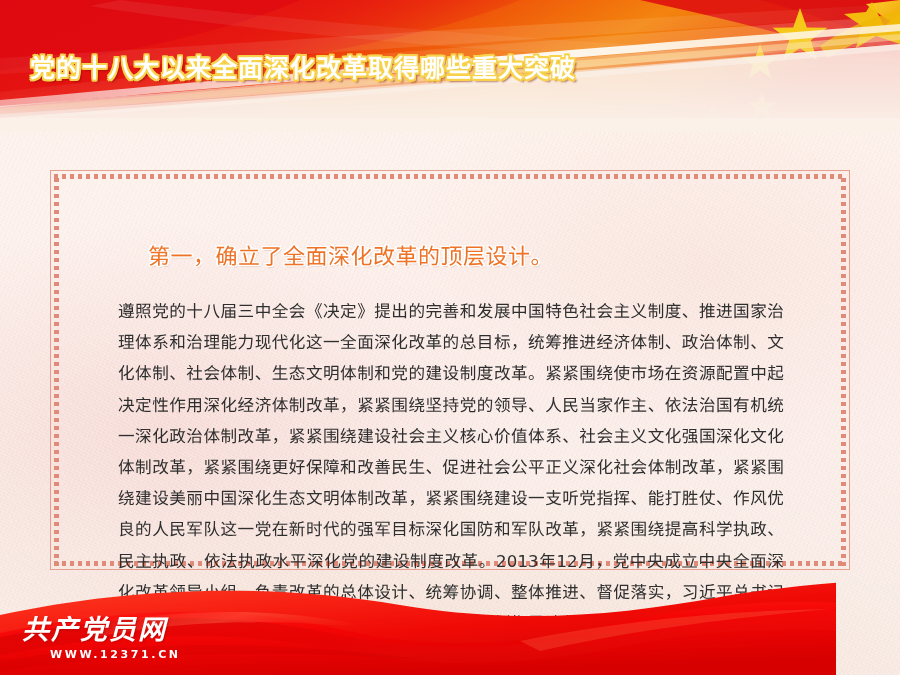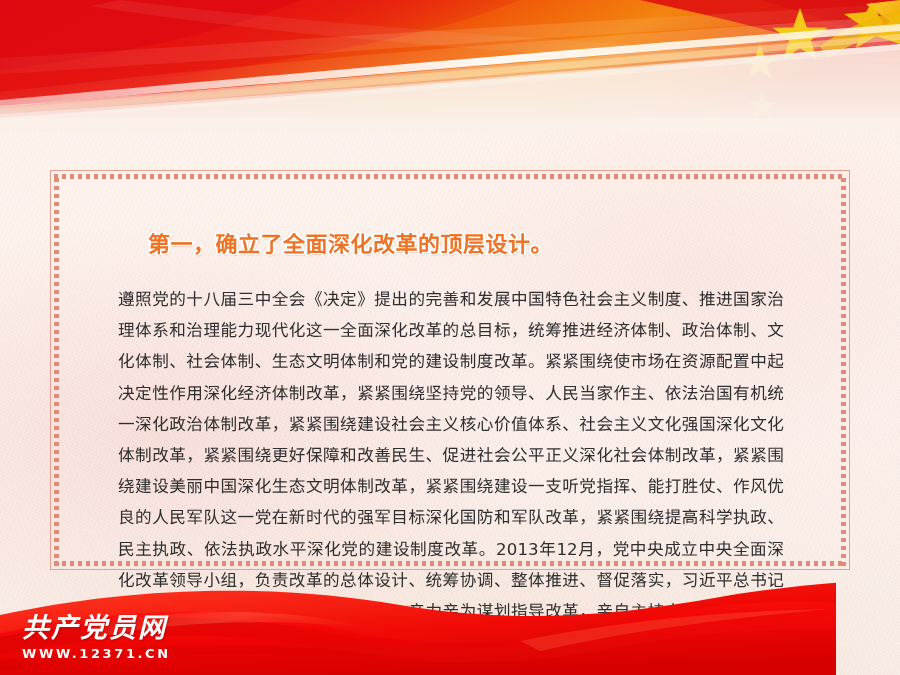--- a/index.html
+++ b/index.html
@@ -122,24 +122,24 @@
   .panel-body {
     position: relative;
     z-index: 2;
     padding: 26px 30px 0 32px;
     box-sizing: border-box;
     height: 100%;
   }
 
   .section-heading {
     font-size: 22px;
-    font-weight: bold;
+    font-weight: normal;
     color: #ee7326;
     letter-spacing: 0.5px;
-    margin: 0 0 26px 30px;
+    margin: 12px 0 26px 30px;
     white-space: nowrap;
     text-shadow:
       -1.4px -1.4px 0 #ffffff,  1.4px -1.4px 0 #ffffff,
       -1.4px  1.4px 0 #ffffff,  1.4px  1.4px 0 #ffffff,
       -1.4px  0    0 #ffffff,   1.4px  0    0 #ffffff,
        0    -1.4px 0 #ffffff,   0     1.4px 0 #ffffff,
        1.5px 1.8px 1px rgba(150,80,40,0.20);
   }
 
   .body-text {
@@ -179,26 +179,27 @@
     color: #ffffff;
     letter-spacing: 2px;
     line-height: 1;
     font-family: "DejaVu Serif", "Liberation Serif", serif;
     font-style: italic;
     text-shadow: 1px 1px 2px rgba(150,0,0,0.45);
     white-space: nowrap;
   }
   .logo-url {
     margin-top: 5px;
-    font-size: 13px;
+    font-size: 11px;
     font-weight: bold;
     color: #ffffff;
     letter-spacing: 2.6px;
     font-family: "DejaVu Sans", "Liberation Sans", sans-serif;
     white-space: nowrap;
+    margin-left: 28px;
   }
 </style>
 </head>
 <body>
 
 <div id="page">
 
   <div class="banner">
     <svg width="900" height="132" viewBox="0 0 900 132" xmlns="http://www.w3.org/2000/svg">
       <defs>
@@ -271,20 +272,21 @@
       </g>
 
       <path d="M0,100 C260,76 560,50 900,24 L900,31 C560,58 260,84 0,107 Z" fill="url(#gRibbonW)"></path>
       <path d="M0,108 C250,88 560,62 900,34 L900,40 C560,70 250,96 0,114 Z" fill="url(#gRibbonG)" opacity="0.75"></path>
       <path d="M0,114 C240,98 540,74 900,44 L900,50 C540,82 240,106 0,120 Z" fill="#ffffff" opacity="0.55"></path>
 
       <path d="M0,106 C250,86 560,60 900,30 L900,132 L0,132 Z" fill="url(#gFade)"></path>
       <path d="M0,118 C250,100 560,74 900,44 L900,132 L0,132 Z" fill="#faf1e9" opacity="0.85"></path>
     </svg>
 
+    <div class="banner-title">党的十八大以来全面深化改革取得哪些重大突破</div>
   </div>
 
   <div class="panel">
     <div class="panel-inner">
       <span class="tick-band tick-top"></span>
       <span class="tick-band tick-bottom"></span>
       <span class="tick-band tick-left"></span>
       <span class="tick-band tick-right"></span>
 
       <div class="panel-body">

